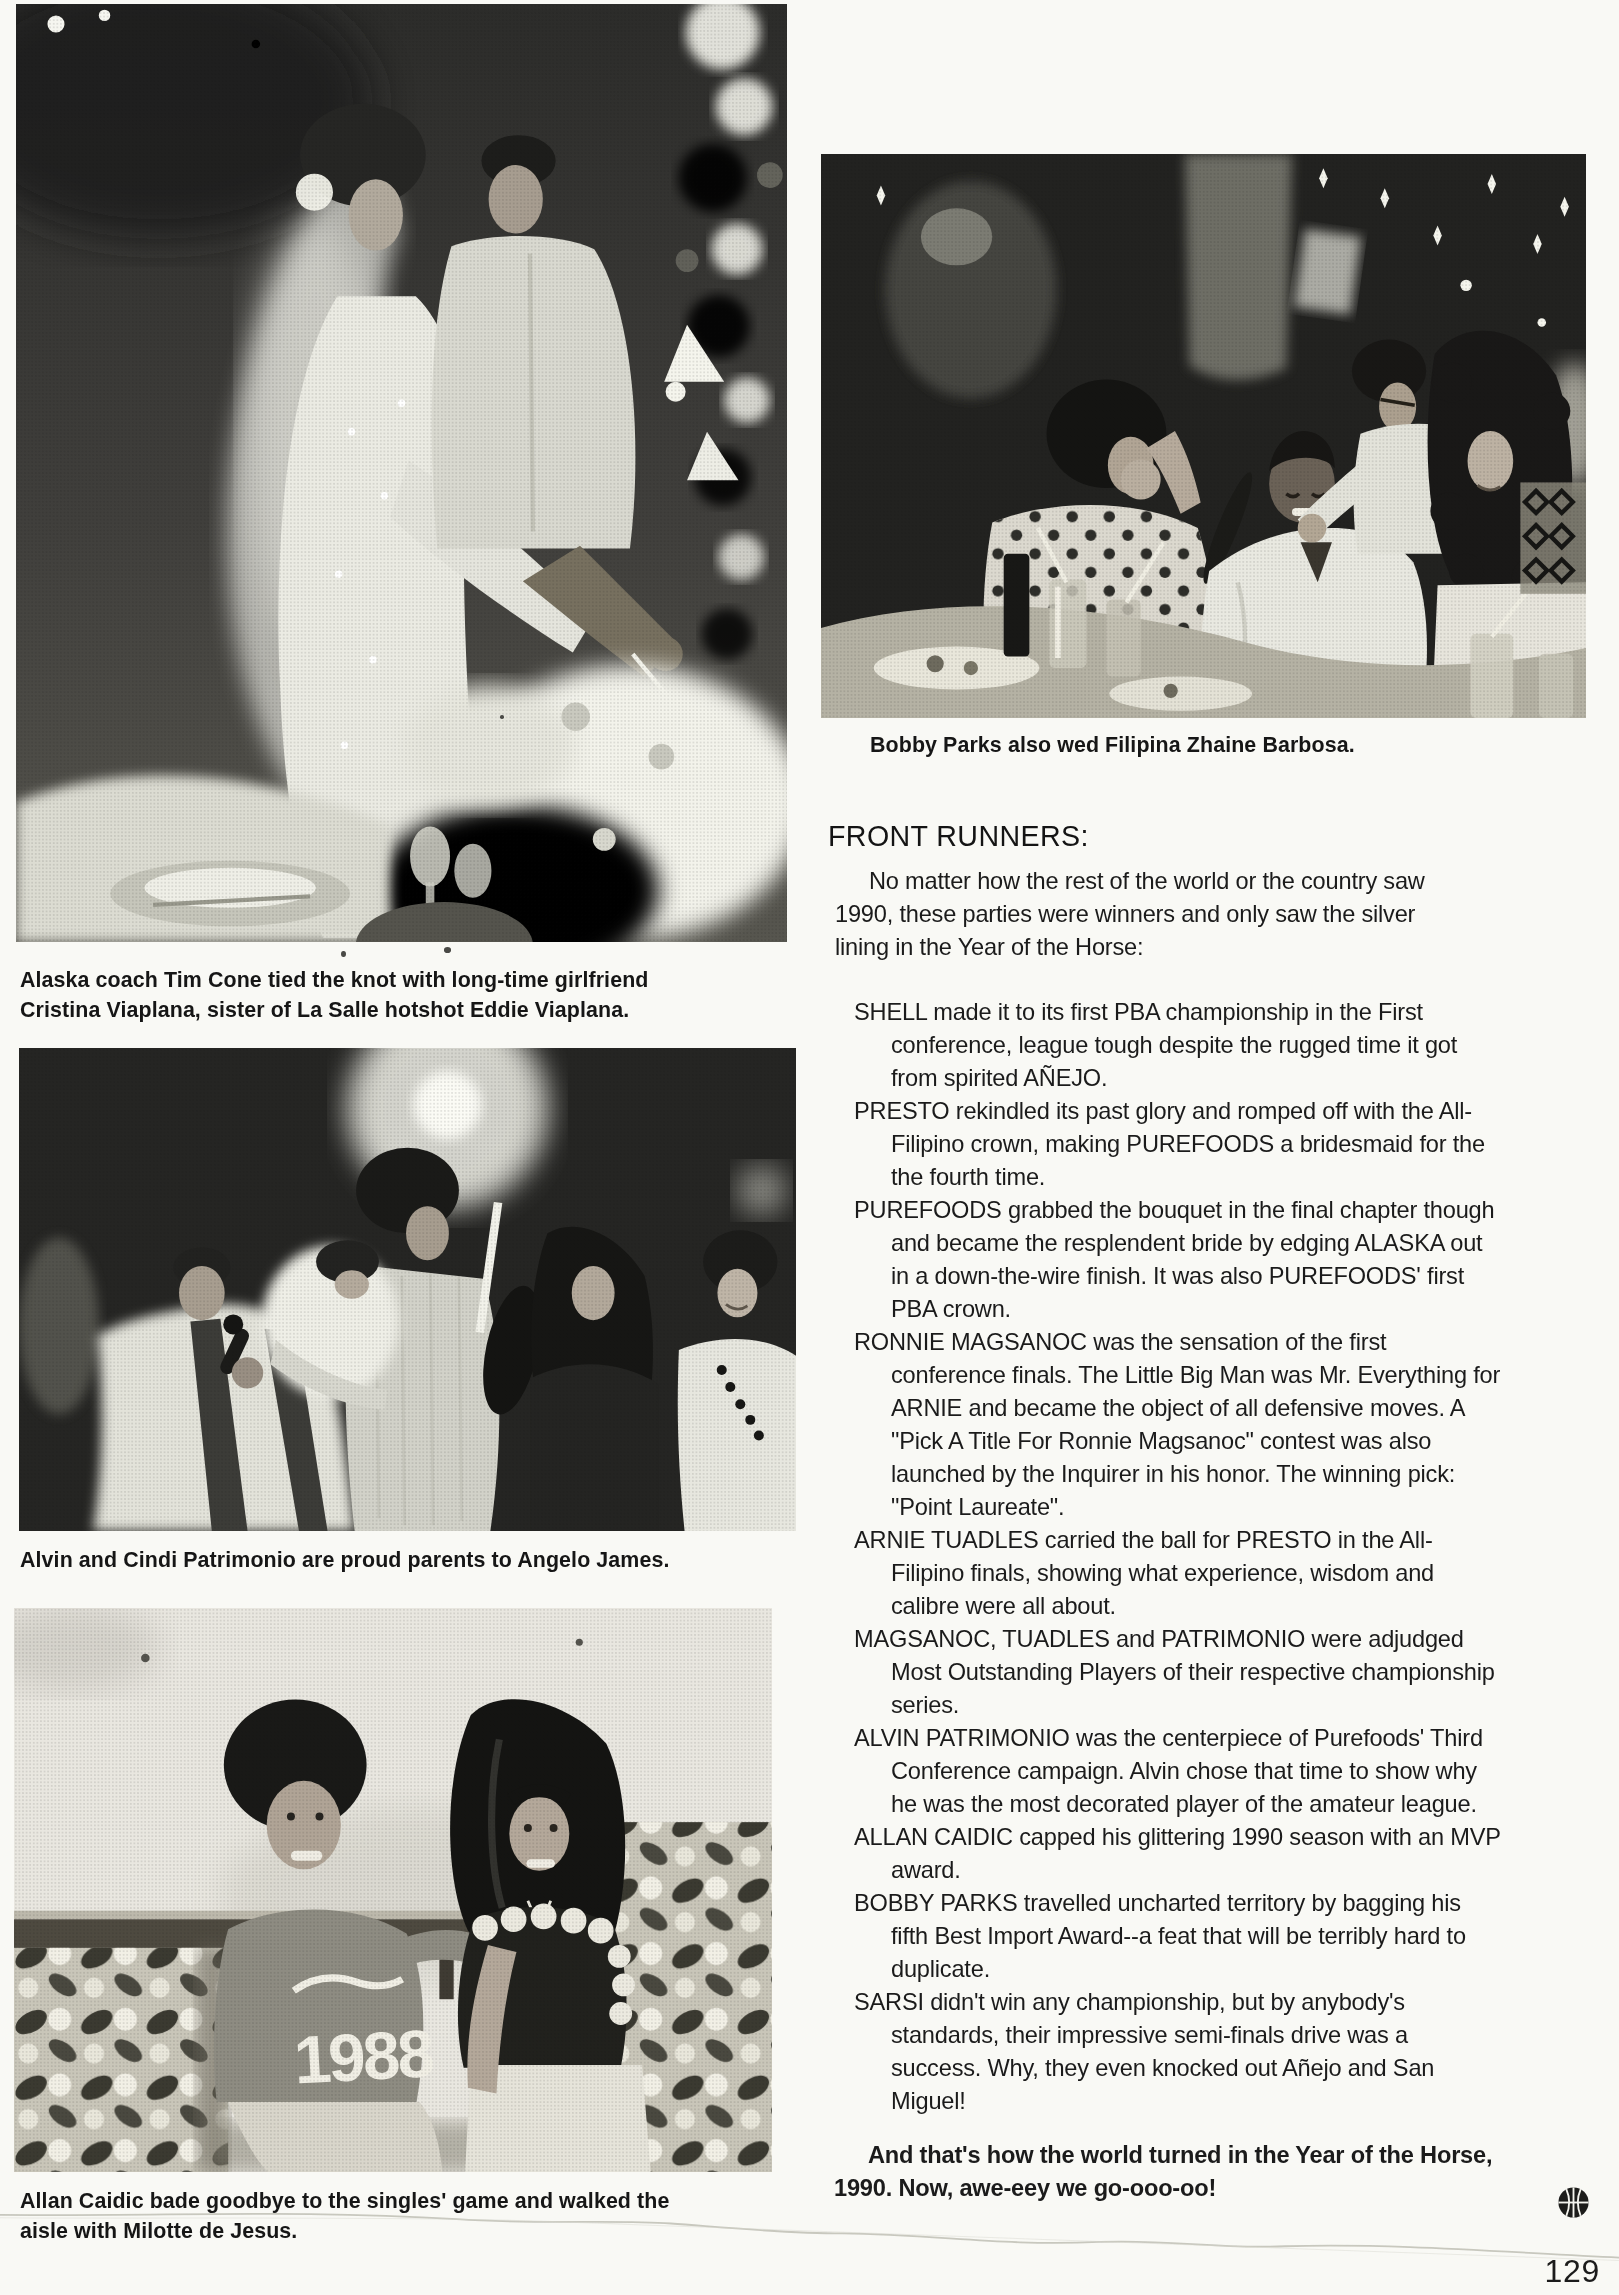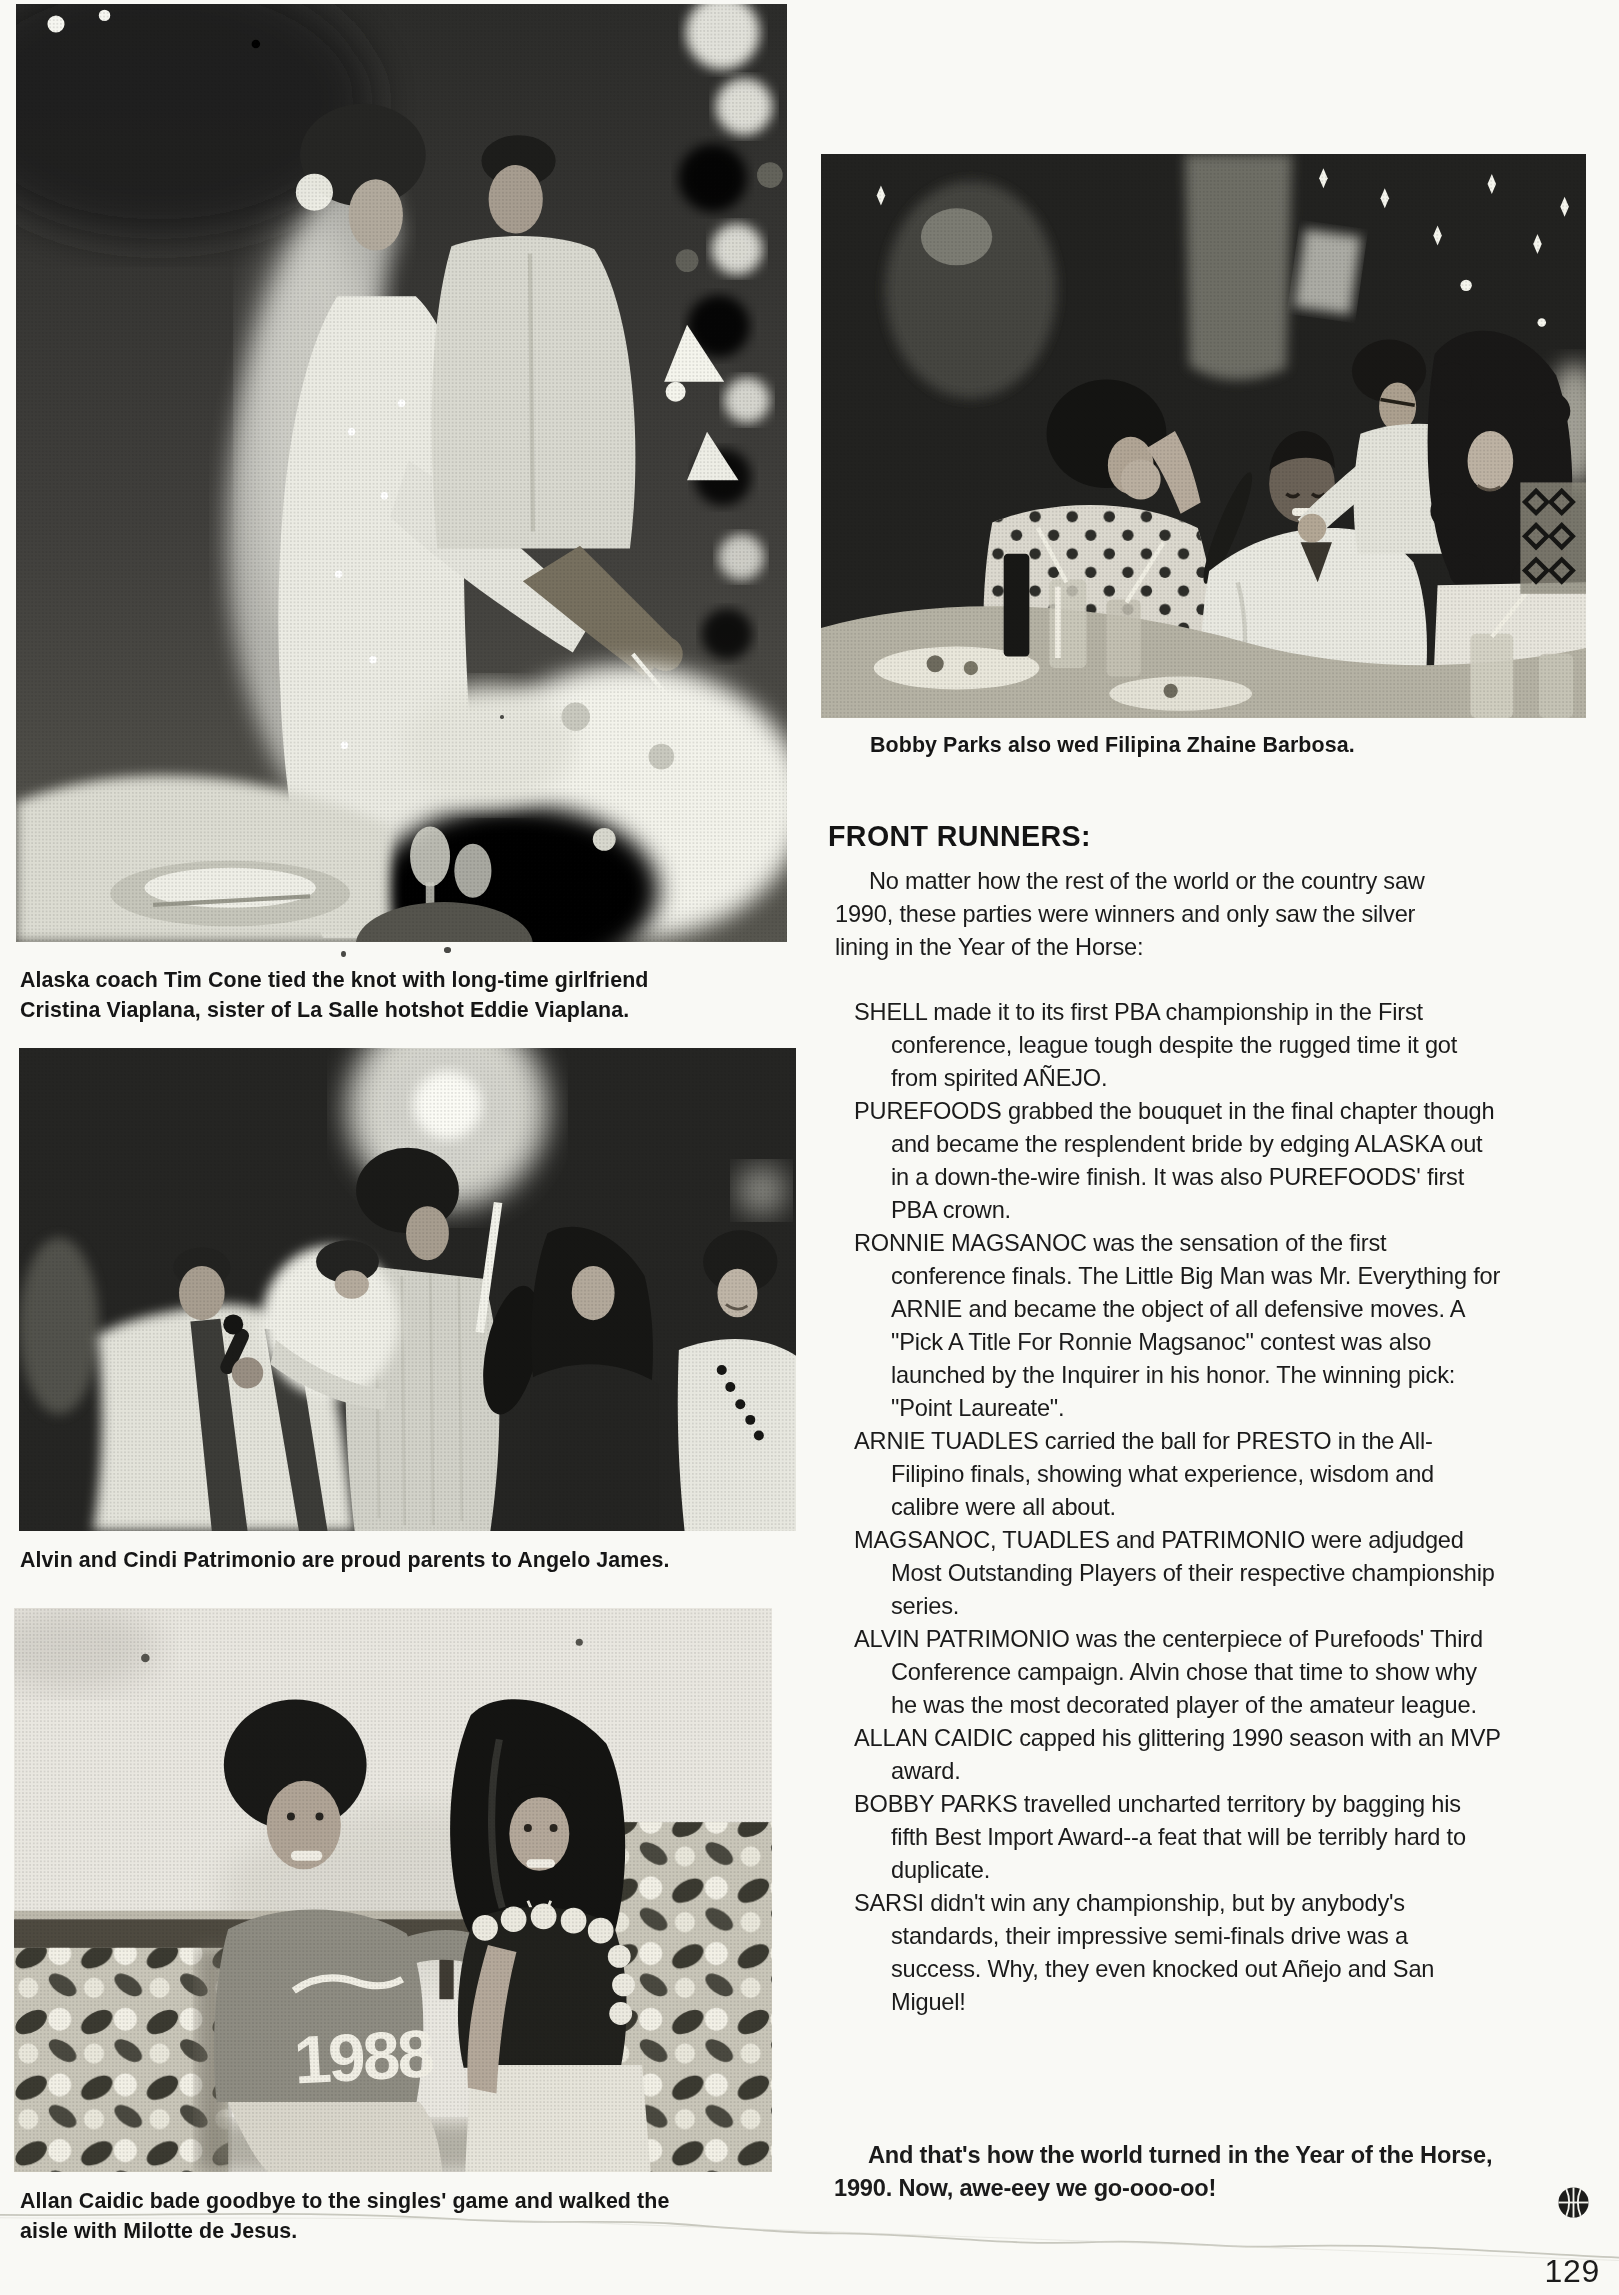--- a/index.html
+++ b/index.html
@@ -8,21 +8,21 @@
     background:#f9f9f5; overflow:hidden;
     font-family:"Liberation Sans", sans-serif; color:#1b1b1b;
   }
   .photo{position:absolute; overflow:hidden; background:#2c2c2a;}
   .photo svg{display:block;width:100%;height:100%;}
   .photo::after{content:""; position:absolute; inset:0; pointer-events:none;
     background-image:radial-gradient(rgba(15,15,15,0.10) 0.7px, rgba(0,0,0,0) 1.1px);
     background-size:3.6px 3.6px;}
   .caption{position:absolute; font-weight:bold; font-size:21.4px; line-height:30px;
     white-space:pre-line; letter-spacing:0.1px; color:#161616;}
-  .heading{position:absolute; font-weight:bold; font-size:28.6px; letter-spacing:0.4px; color:#141414;}
+  .heading{position:absolute; font-weight:normal; font-size:28.6px; letter-spacing:0.4px; color:#141414;}
   .bodytext{position:absolute; font-size:23.6px; line-height:33px; letter-spacing:-0.2px;
     white-space:pre-line; color:#1b1b1b;}
   .indent1{text-indent:34px;}
   .list{position:absolute;}
   .list .item{padding-left:37px; text-indent:-37px; white-space:pre-line;
     font-size:23.6px; line-height:33px; letter-spacing:-0.2px;}
   #end-mark{position:absolute; left:1557px; top:2186px; width:33px; height:33px;}
   #page-number{position:absolute; left:1514px; top:2253px; width:86px;
     font-size:32px; font-weight:400; text-align:right; letter-spacing:0.7px;}
   #crease{position:absolute; left:0; top:2205px; width:1619px; height:64px; pointer-events:none;}
@@ -362,20 +362,23 @@
   <div class="heading" style="left:828px; top:820px;">FRONT RUNNERS:</div>
 
   <div class="bodytext indent1" style="left:835px; top:865px; width:768px;">No matter how the rest of the world or the country saw
 1990, these parties were winners and only saw the silver
 lining in the Year of the Horse:</div>
 
   <div class="list" style="left:854px; top:996px; width:757px;">
     <div class="item">SHELL made it to its first PBA championship in the First
 conference, league tough despite the rugged time it got
 from spirited AÑEJO.</div>
+    <div class="item">PRESTO rekindled its past glory and romped off with the All-
+Filipino crown, making PUREFOODS a bridesmaid for the
+the fourth time.</div>
     <div class="item">PUREFOODS grabbed the bouquet in the final chapter though
 and became the resplendent bride by edging ALASKA out
 in a down-the-wire finish. It was also PUREFOODS' first
 PBA crown.</div>
     <div class="item">RONNIE MAGSANOC was the sensation of the first
 conference finals. The Little Big Man was Mr. Everything for
 ARNIE and became the object of all defensive moves. A
 "Pick A Title For Ronnie Magsanoc" contest was also
 launched by the Inquirer in his honor. The winning pick:
 "Point Laureate".</div>

